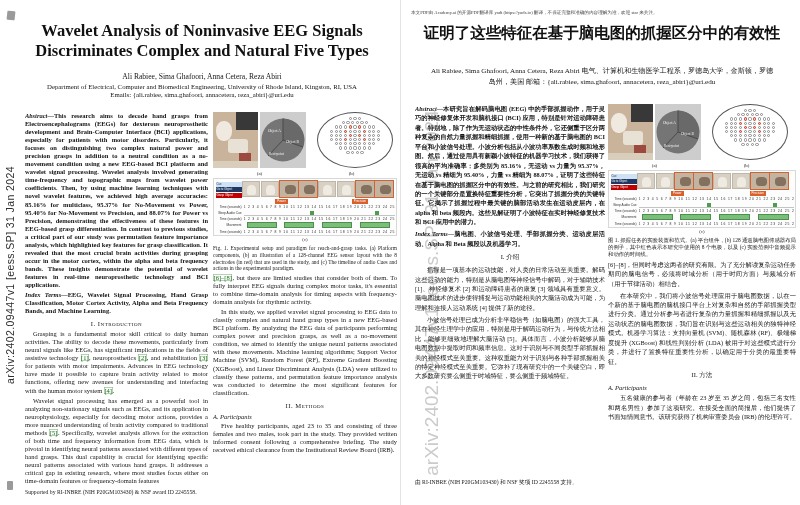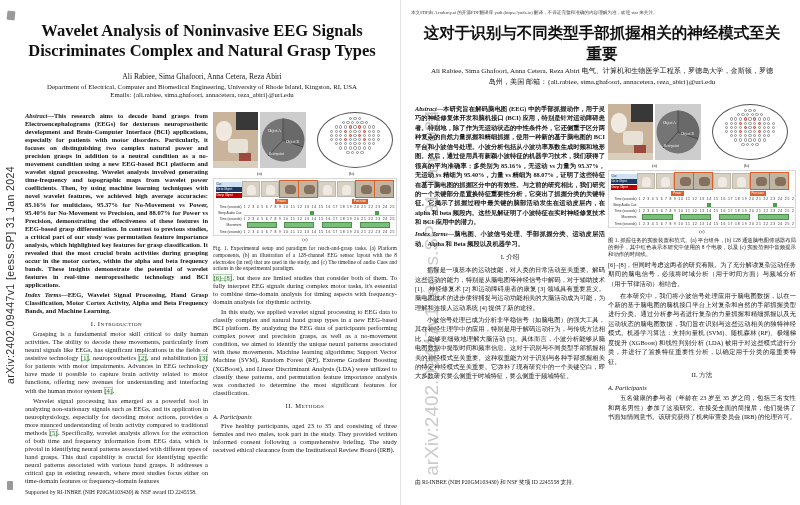--- a/index.html
+++ b/index.html
@@ -103,21 +103,21 @@
 </head>
 <body>
 
 <div class="stage">
 
   <div class="page page-left">
     <div class="mark mark-top"></div>
     <div class="mark mark-bot"></div>
     <div class="arxiv-side">arXiv:2402.09447v1  [eess.SP]  31 Jan 2024</div>
 
-    <div class="title">Wavelet Analysis of Noninvasive EEG Signals Discriminates Complex and Natural Grasp Types</div>
+    <div class="title">Wavelet Analysis of Noninvasive EEG Signals Discriminates Complex and Natural Five Types</div>
     <div class="authors">Ali Rabiee, Sima Ghafoori, Anna Cetera, Reza Abiri</div>
     <div class="affil">Department of Electrical, Computer and Biomedical Engineering, University of Rhode Island, Kingston, RI, USA</div>
     <div class="emails">Emails: {ali.rabiee, sima.ghafoori, annacetera, reza_abiri}@uri.edu</div>
 
     <div class="colL">
       <p class="abstract"><span class="lbl">Abstract—</span><span>This research aims to decode hand grasps from Electroencephalograms (EEGs) for dexterous neuroprosthetic development and Brain-Computer Interface (BCI) applications, especially for patients with motor disorders. Particularly, it focuses on distinguishing two complex natural power and precision grasps in addition to a neutral condition as a no-movement condition using a new EEG-based BCI platform and wavelet signal processing. Wavelet analysis involved generating time-frequency and topographic maps from wavelet power coefficients. Then, by using machine learning techniques with novel wavelet features, we achieved high average accuracies: 85.16% for multiclass, 95.37% for No-Movement vs Power, 95.40% for No-Movement vs Precision, and 88.07% for Power vs Precision, demonstrating the effectiveness of these features in EEG-based grasp differentiation. In contrast to previous studies, a critical part of our study was permutation feature importance analysis, which highlighted key features for grasp classification. It revealed that the most crucial brain activities during grasping occur in the motor cortex, within the alpha and beta frequency bands. These insights demonstrate the potential of wavelet features in real-time neuroprosthetic technology and BCI applications.</span></p>
       <p class="abstract"><span class="lbl">Index Terms—</span><span>EEG, Wavelet Signal Processing, Hand Grasp Classification, Motor Cortex Activity, Alpha and Beta Frequency Bands, and Machine Learning.</span></p>
       <h3 class="sec">I. Introduction</h3>
       <p class="body-ind"><span>Grasping is a fundamental motor skill critical to daily human activities. The ability to decode these movements, particularly from neural signals like EEGs, has significant implications in the fields of assistive technology <span class="cite">[1]</span>, neuroprosthetics <span class="cite">[2]</span>, and rehabilitation <span class="cite">[3]</span> for patients with motor impairments. Advances in EEG technology have made it possible to capture brain activity related to motor functions, offering new avenues for understanding and interfacing with the human motor system <span class="cite">[4]</span>.</span></p>
       <p class="body-ind"><span>Wavelet signal processing has emerged as a powerful tool in analyzing non-stationary signals such as EEGs, and its application in neurophysiology, especially for decoding motor actions, provides a more nuanced understanding of brain activity compared to traditional methods <span class="cite">[5]</span>. Specifically, wavelet analysis allows for the extraction of both time and frequency information from EEG data, which is pivotal in identifying neural patterns associated with different types of hand grasps. This dual capability is crucial for identifying specific neural patterns associated with various hand grasps. It addresses a critical gap in existing research, where most studies focus either on time-domain features or frequency-domain features</span></p>
@@ -302,21 +302,21 @@
       <h3 class="sec">II. Methods</h3>
       <h4 class="subsec">A. Participants</h4>
       <p class="body-ind">Five healthy participants, aged 23 to 35 and consisting of three females and two males, took part in the study. They provided written informed consent following a comprehensive briefing. The study received ethical clearance from the Institutional Review Board (IRB).</p>
     </div>
   </div>
 
   <div class="page page-right">
     <div class="trans-note">本文PDF由 Academy.ai 的开源PDF翻译库 yadt (https://yuds.io) 翻译，不保证完整和准确的内容理解为准，欢迎 star 来关注。</div>
     <div class="wm">arXiv:2402.09447v1  [eess.SP]  31 Jan 2024</div>
 
-    <div class="title-cn">这对于识别与不同类型手部抓握相关的神经模式至关重要</div>
+    <div class="title-cn">证明了这些特征在基于脑电图的抓握区分中的有效性</div>
     <div class="authors-cn">Ali Rabiee, Sima Ghafoori, Anna Cetera, Reza Abiri 电气、计算机和生物医学工程系，罗德岛大学，金斯顿，罗德岛州，美国 邮箱：{ali.rabiee, sima.ghafoori, annacetera, reza_abiri}@uri.edu</div>
 
     <div class="colLc">
       <p class="abstract"><span class="lbl">Abstract—</span><span>本研究旨在解码脑电图 (EEG) 中的手部抓握动作，用于灵巧的神经修复体开发和脑机接口 (BCI) 应用，特别是针对运动障碍患者。特别地，除了作为无运动状态的中性条件外，它还侧重于区分两种复杂的自然力量抓握和精细抓握，使用一种新的基于脑电图的 BCI 平台和小波信号处理。小波分析包括从小波功率系数生成时频和地形图。然后，通过使用具有新颖小波特征的机器学习技术，我们获得了很高的平均准确率：多类别为 85.16%，无运动 vs 力量为 95.37%，无运动 vs 精细为 95.40%，力量 vs 精细为 88.07%，证明了这些特征在基于脑电图的抓握区分中的有效性。与之前的研究相比，我们研究的一个关键部分是置换特征重要性分析，它突出了抓握分类的关键特征。它揭示了抓握过程中最关键的脑部活动发生在运动皮层内，在 alpha 和 beta 频段内。这些见解证明了小波特征在实时神经修复技术和 BCI 应用中的潜力。</span></p>
       <p class="abstract"><span class="lbl">Index Terms—</span><span>脑电图、小波信号处理、手部抓握分类、运动皮层活动、Alpha 和 Beta 频段以及机器学习。</span></p>
       <h3 class="sec-cn">I. 介绍</h3>
       <p class="cnind">抓握是一项基本的运动技能，对人类的日常活动至关重要。解码这些运动的能力，特别是从脑电图等神经信号中解码，对于辅助技术 [1]、神经修复术 [2] 和运动障碍患者的康复 [3] 领域具有重要意义。脑电图技术的进步使得捕捉与运动功能相关的大脑活动成为可能，为理解和连接人运动系统 [4] 提供了新的途径。</p>
       <p class="cnind">小波信号处理已成为分析非平稳信号（如脑电图）的强大工具，其在神经生理学中的应用，特别是用于解码运动行为，与传统方法相比，能够更细致地理解大脑活动 [5]。具体而言，小波分析能够从脑电图数据中提取时间和频率信息。这对于识别与不同类型手部抓握相关的神经模式至关重要。这种双重能力对于识别与各种手部抓握相关的特定神经模式至关重要。它弥补了现有研究中的一个关键空白，即大多数研究要么侧重于时域特征，要么侧重于频域特征。</p>
     </div>
     <div class="footnote-cn">由 RI-INBRE (NIH P20GM103430) 和 NSF 奖项 ID 2245558 支持。</div>

